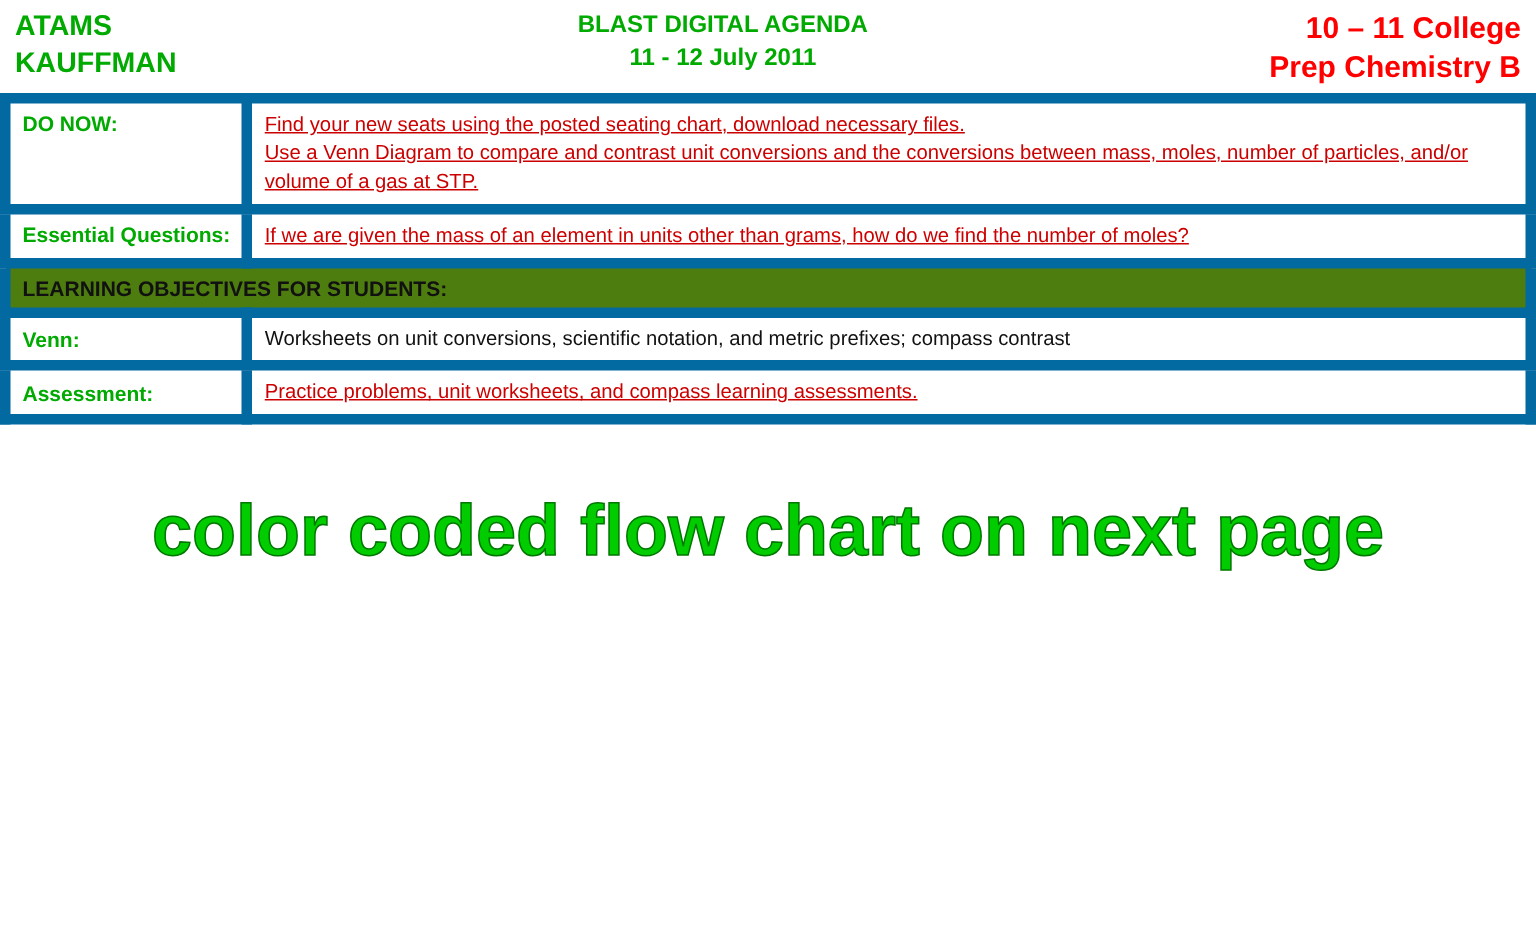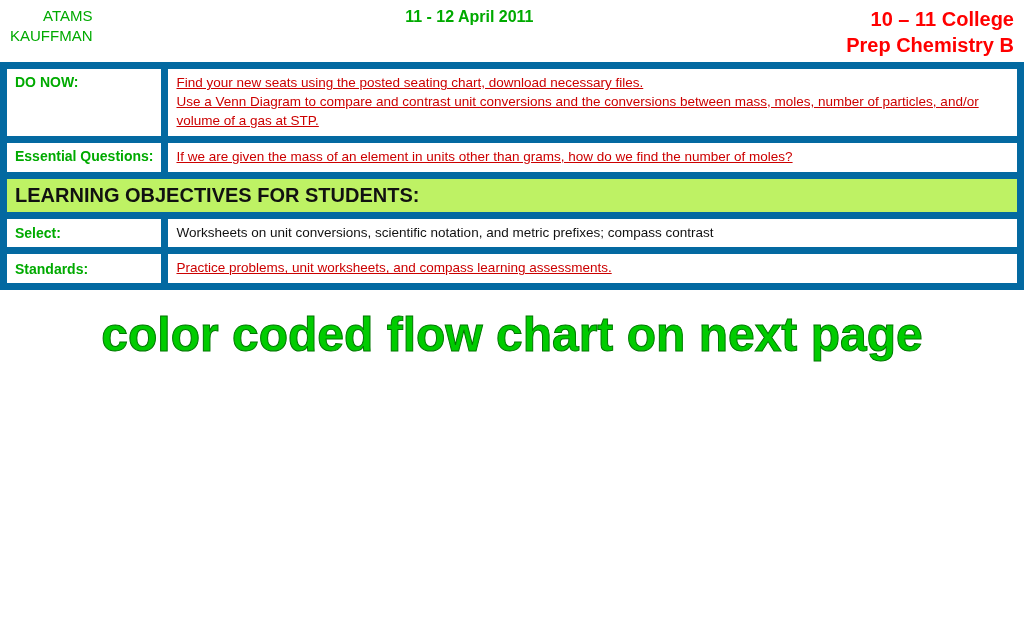--- a/index.html
+++ b/index.html
@@ -16,24 +16,23 @@
     }
 
     .header {
       display: flex;
       justify-content: space-between;
       align-items: flex-start;
       padding: 6px 10px 4px 10px;
     }
     .header-left {
       color: #00aa00;
-      font-weight: normal;
-      font-size: 15px;
+      font-weight: bold;
+      font-size: 19px;
       line-height: 1.3;
-      text-align: right;
     }
     .header-center {
       text-align: center;
       color: #00aa00;
       font-weight: bold;
       font-size: 16px;
       line-height: 1.4;
     }
     .header-right {
       text-align: right;
@@ -80,47 +79,48 @@
 
     .content-cell-black {
       color: #111;
       font-size: 13.5px;
       line-height: 1.4;
     }
 
     .section-header {
       font-weight: bold;
       color: #111;
-      font-size: 20px;
+      font-size: 14px;
       padding: 5px 8px;
-      background: #bef264;
+      background: #4d7c0f;
     }
 
     .bottom-text {
       text-align: center;
-      margin-top: 17px;
+      margin-top: 44px;
       margin-bottom: 10px;
     }
     .bottom-text span {
       font-size: 48px;
       font-weight: bold;
       color: #00cc00;
       -webkit-text-stroke: 1px #007700;
     }
   </style>
 </head>
 <body>
 
 <div class="header">
   <div class="header-left">
     <div>ATAMS</div>
     <div>KAUFFMAN</div>
   </div>
   <div class="header-center">
-    <div>11 - 12 April 2011</div>
+    <div>BLAST DIGITAL AGENDA</div>
+    <div>11 - 12 July 2011</div>
   </div>
   <div class="header-right">
     <div>10 – 11 College</div>
     <div>Prep Chemistry B</div>
   </div>
 </div>
 
 <table>
   <tbody>
 
@@ -145,32 +145,32 @@
     </tr>
 
     <tr>
       <td colspan="2" class="section-header">
         <span>LEARNING OBJECTIVES FOR STUDENTS:</span>
       </td>
     </tr>
 
     <tr>
       <td class="label-cell">
-        <span>Select:</span>
+        <span>Venn:</span>
       </td>
       <td class="content-cell-black">
         Worksheets on unit conversions, scientific notation, and metric prefixes; compass contrast
       </td>
     </tr>
 
 
 
     <tr>
       <td class="label-cell">
-        <span>Standards:</span>
+        <span>Assessment:</span>
       </td>
       <td class="content-cell">
         Practice problems, unit worksheets, and compass learning assessments.
       </td>
     </tr>
   </tbody>
 </table>
 
 <div class="bottom-text">
   <span>color coded flow chart on next page</span>

